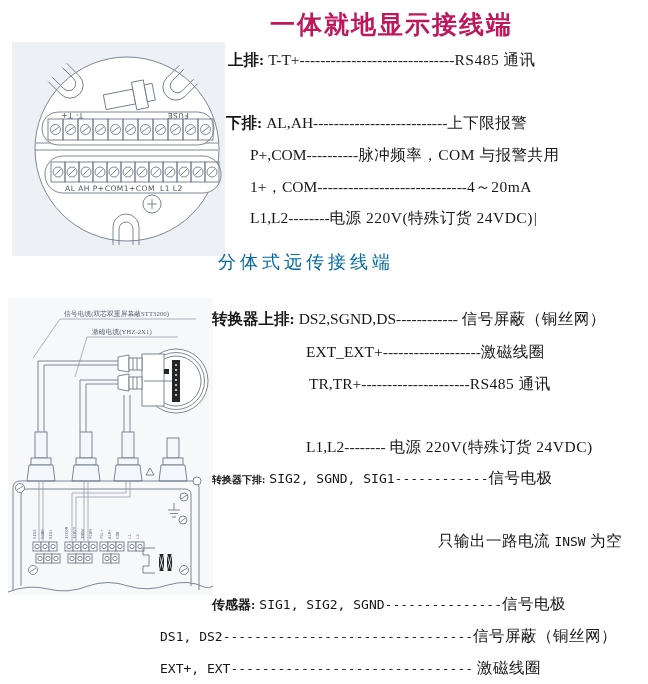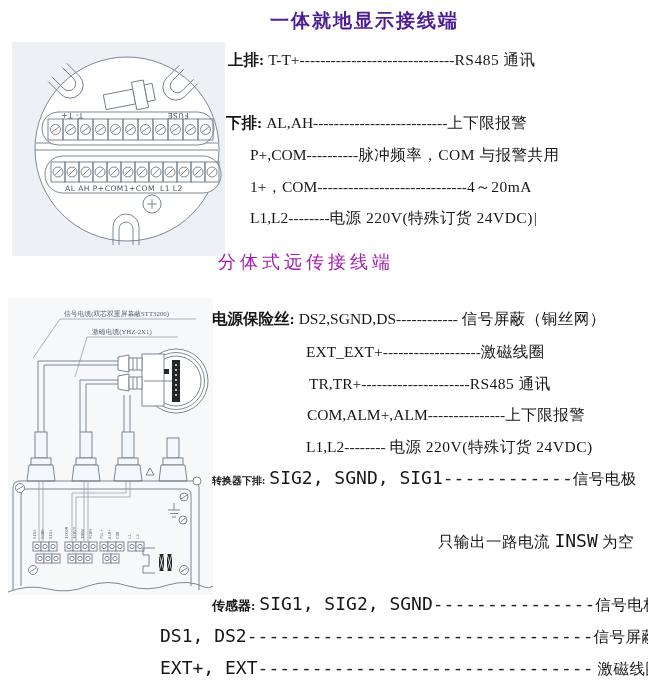--- a/index.html
+++ b/index.html
@@ -1,23 +1,23 @@
 <!DOCTYPE html>
 <html><head>
 <meta charset="utf-8">
 <style>
   html,body{margin:0;padding:0;background:#fff;}
   .page{position:relative;width:648px;height:684px;background:#ffffff;overflow:hidden;
         font-family:"Liberation Serif","DejaVu Serif",serif;color:#161616;}
-  .title{position:absolute;left:270px;top:8px;font-size:19px;font-weight:bold;color:#4c1d95;letter-spacing:2px;white-space:nowrap;}
-  .sec2-title{position:absolute;left:218px;top:250px;font-size:18px;letter-spacing:4px;color:#a21caf;white-space:nowrap;}
+  .title{position:absolute;left:270px;top:8px;font-size:25px;font-weight:bold;color:#be185d;letter-spacing:2px;white-space:nowrap;}
+  .sec2-title{position:absolute;left:218px;top:250px;font-size:18px;letter-spacing:4px;color:#0369a1;white-space:nowrap;}
   .row{position:absolute;white-space:nowrap;font-size:15.5px;line-height:20px;}
   .lbl{font-weight:bold;margin-right:4px;}
   .term{}
-  .mono .term,.mono .dash,.mono-frag{font-family:"DejaVu Sans Mono","Liberation Mono",monospace;font-size:18px;}
+  .mono .term,.mono .dash,.mono-frag{font-family:"DejaVu Sans Mono","Liberation Mono",monospace;font-size:13px;}
   .dash{color:#222;}
   .desc{letter-spacing:0.5px;}
   .wavy{text-decoration:underline;text-decoration-style:wavy;text-decoration-color:#e23b2e;text-underline-offset:3px;}
   .caret{font-weight:normal;margin-left:1px;}
   .panel1{position:absolute;left:12px;top:42px;width:213px;height:214px;background:#edf1f6;}
   .panel2{position:absolute;left:8px;top:298px;width:205px;height:297px;background:#f6f8fa;}
   svg{display:block;}
   .ln{stroke:#6f7a88;fill:none;stroke-width:0.9;}
   .lnf{stroke:#6f7a88;fill:#f3f6fa;stroke-width:0.9;}
   .lnw{stroke:#6f7a88;fill:#fff;stroke-width:0.9;}
@@ -341,31 +341,28 @@
           <circle class="lnw" cx="175" cy="222" r="4"></circle>
             <line x1="172.5" y1="224" x2="177.5" y2="220"></line>
         </g>
 
         <path class="ln" d="M0,294 Q20,286 40,291 Q60,296 80,288 Q100,281 120,288 Q140,294 160,287 Q180,281 196,289 Q201,291 205,288"></path>
       </g>
     </svg>
   </div>
 
   <div class="row" style="left:212px;top:309px">
-    <span class="lbl">电源保险丝:</span><span class="term">DS2,SGND,DS</span><span class="dash">------------</span> <span class="desc">信号屏蔽（铜丝网）</span>
+    <span class="lbl">转换器上排:</span><span class="term">DS2,SGND,DS</span><span class="dash">------------</span> <span class="desc">信号屏蔽（铜丝网）</span>
   </div>
   <div class="row" style="left:306px;top:342px">
     <span class="term">EXT_EXT+</span><span class="dash">-------------------</span><span class="desc">激磁线圈</span>
   </div>
   <div class="row" style="left:309px;top:374px">
     <span class="term">TR,TR+</span><span class="dash">---------------------</span><span class="desc">RS485 通讯</span>
   </div>
-  <div class="row" style="left:307px;top:405px">
-    <span class="term">COM,ALM+,ALM</span><span class="dash">---------------</span><span class="desc">上下限报警</span>
-  </div>
   <div class="row" style="left:306px;top:437px">
     <span class="term">L1,L2</span><span class="dash">--------</span> <span class="desc">电源 220V(特殊订货 24VDC)</span>
   </div>
   <div class="row mono" style="left:212px;top:468px">
     <span class="lbl" style="font-family:'Liberation Serif',serif;font-size:10px">转换器下排:</span><span class="term">SIG2, SGND, SIG1</span><span class="dash">------------</span><span class="desc">信号电极</span>
   </div>
   <div class="row" style="left:438px;top:531px">
     <span class="desc">只输出一路电流 </span><span class="mono-frag">INSW</span><span class="desc"> 为空</span>
   </div>
   <div class="row mono" style="left:212px;top:594px">

